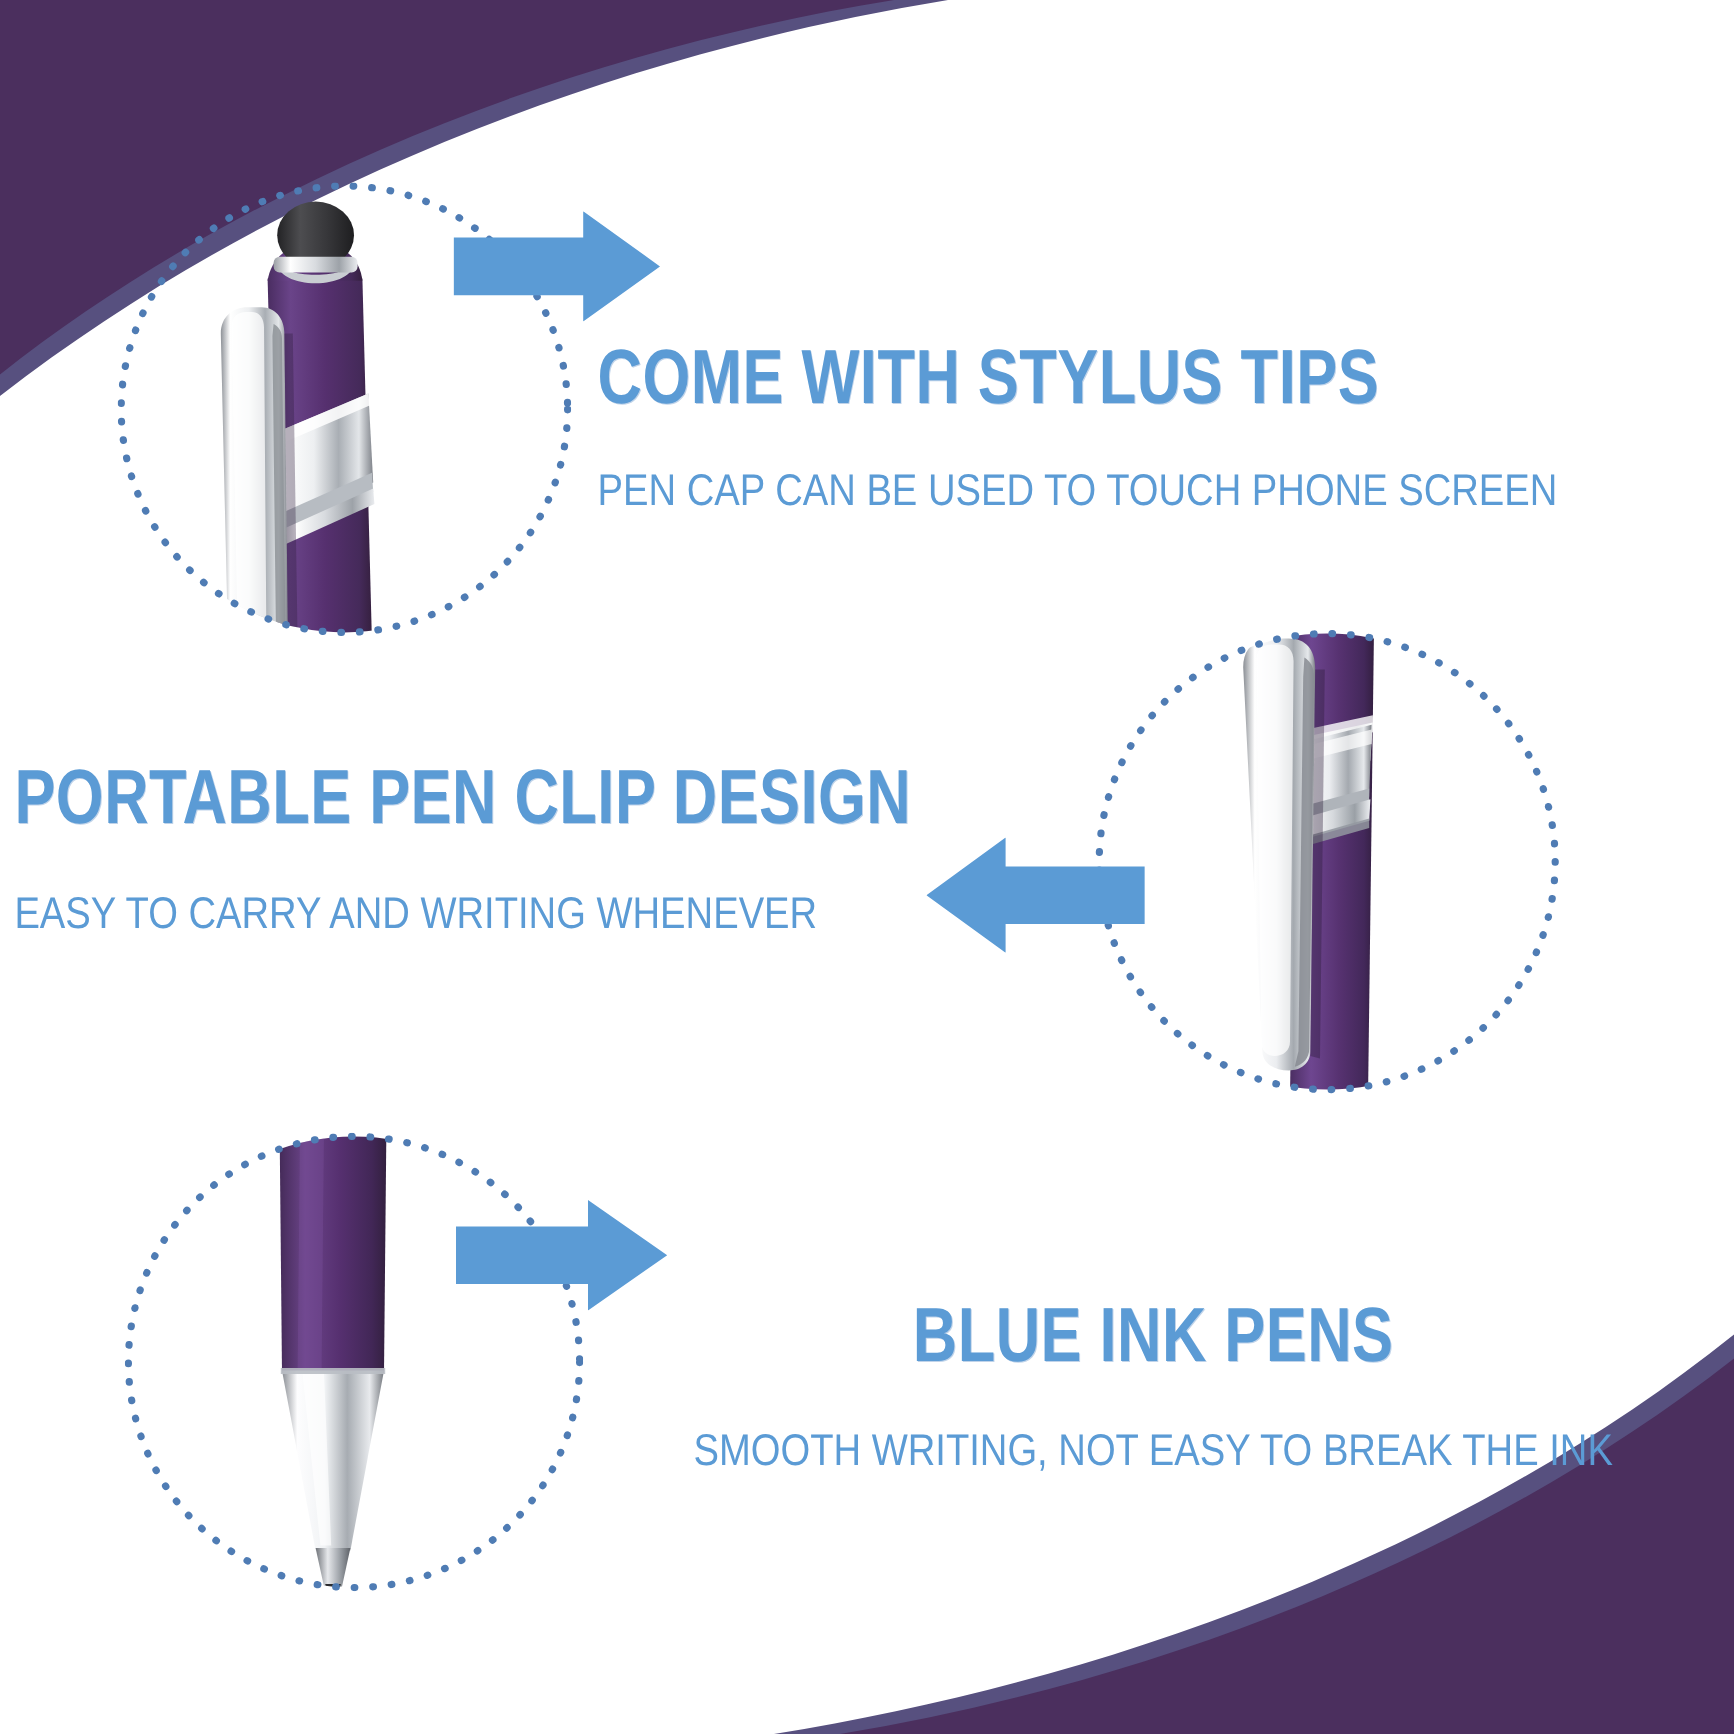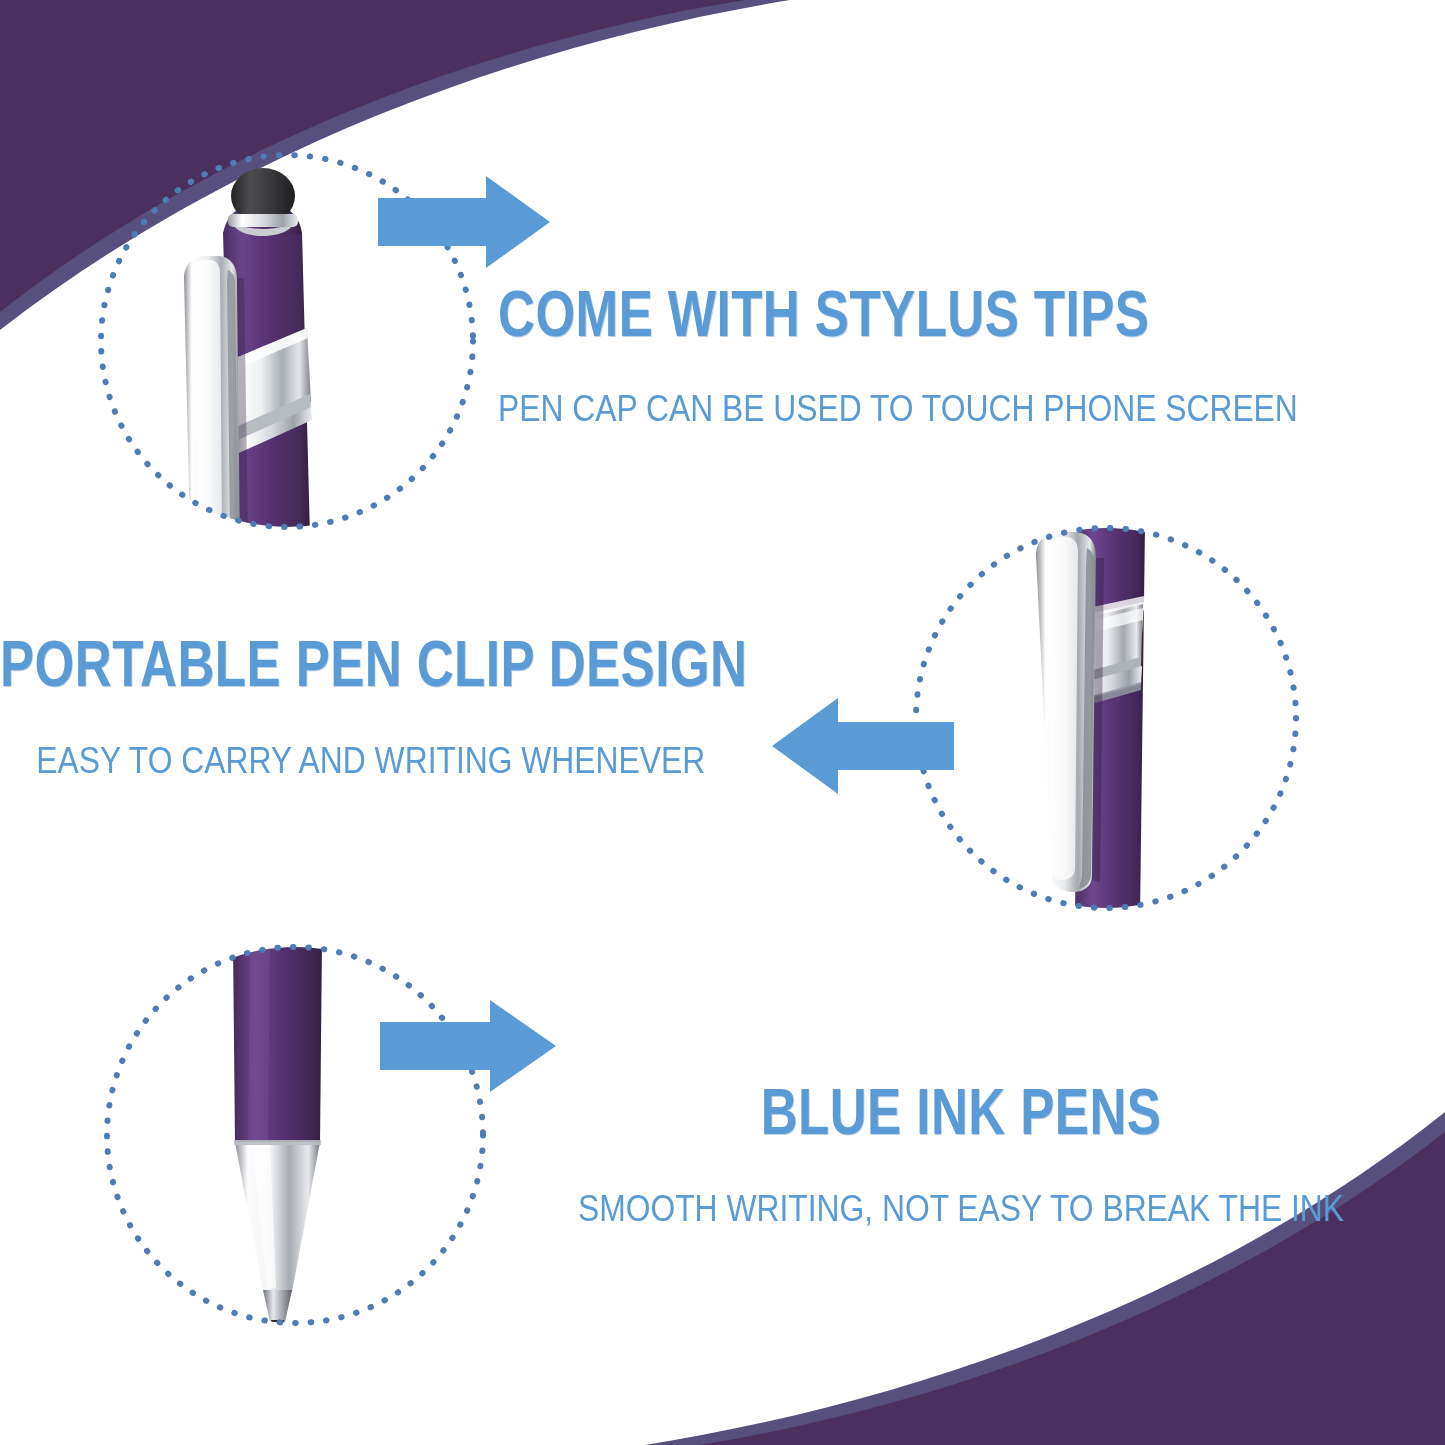--- a/index.html
+++ b/index.html
@@ -49,21 +49,21 @@
   
   #f1-circle{left:98px;top:152px;width:378px;height:378px;}
   #f1-arrow{left:378px;top:176px;width:172px;height:92px;}
   #f1-text{left:498px;top:250px;width:900px;margin-top:32px;}
   #f1-head{font-size:64px;}
   #f1-sub{font-size:37px;margin-top:44px;}
 
   
   #f2-circle{left:912px;top:524px;width:388px;height:388px;}
   #f2-arrow{left:772px;top:698px;width:182px;height:96px;}
-  #f2-text{left:0;top:632px;width:820px;text-align:right;}
+  #f2-text{left:12px;top:632px;width:820px;}
   #f2-head{font-size:64px;}
   #f2-sub{font-size:37px;margin-top:46px;}
 
   
   #f3-circle{left:104px;top:944px;width:382px;height:382px;}
   #f3-arrow{left:380px;top:1000px;width:176px;height:92px;}
   #f3-text{left:511px;top:1080px;width:900px;}
   #f3-head{font-size:64px;}
   #f3-sub{font-size:37px;margin-top:46px;}
 </style>

